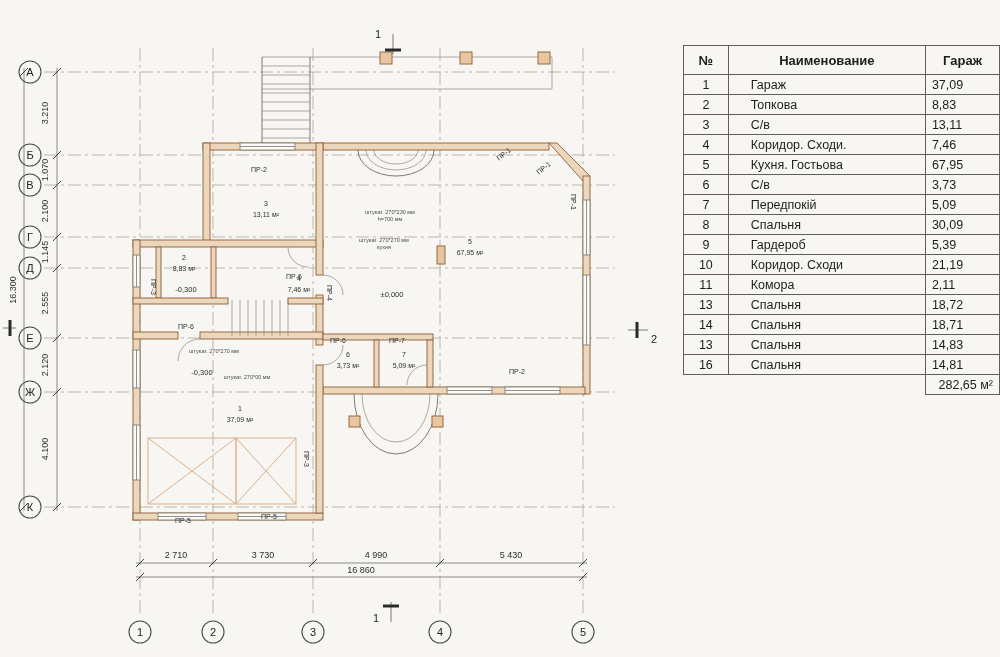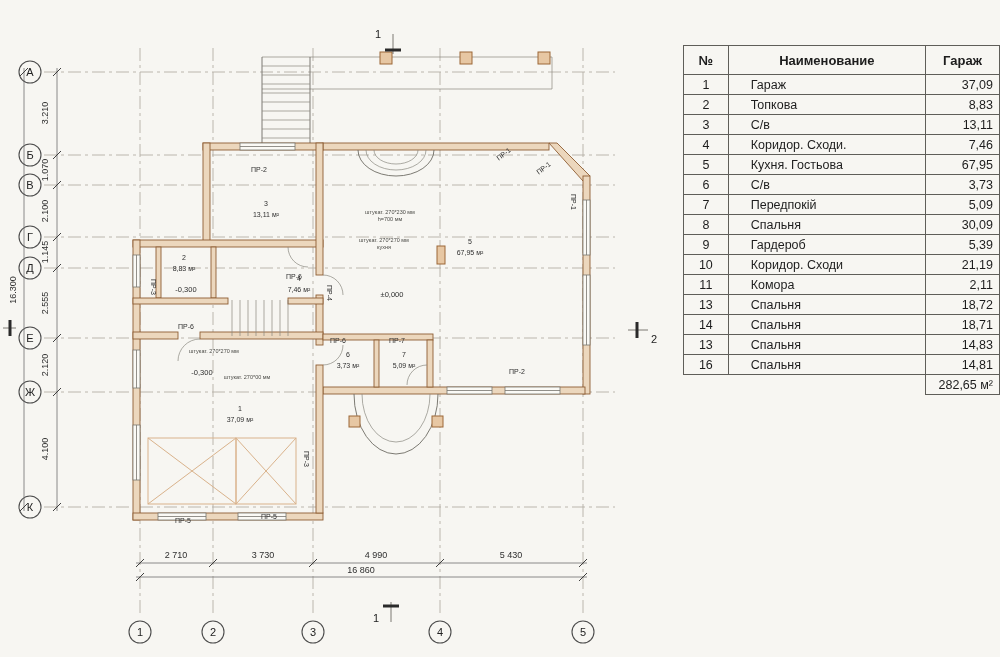--- a/index.html
+++ b/index.html
@@ -8,21 +8,21 @@
   
   .schedule{position:absolute;left:683px;top:45px;border-collapse:collapse;background:transparent;}
   .schedule th,.schedule td{border:1px solid #5f5e59;}
   .schedule th{font-weight:bold;font-size:13px;height:24px;padding:2px 6px;text-align:center;color:#1d1d1d;}
   .schedule td{font-size:12.5px;height:17px;padding:1px 6px;color:#1d1d1d;}
   .col-num{width:34px;}
   .col-name{width:196px;}
   .col-area{width:64px;}
   .schedule td.num{text-align:center;}
   .schedule td.name{text-align:left;padding-left:22px;}
-  .schedule td.area{text-align:right;}
+  .schedule td.area{text-align:left;}
   .schedule td.blank{border:none;}
   .schedule td.total{text-align:right;}
   
   svg text{font-family:"Liberation Sans","DejaVu Sans",sans-serif;}
   .ax{stroke:#b3afa5;stroke-width:0.9;fill:none;stroke-dasharray:13 4 3 4;}
   .bubc{fill:none;stroke:#4c4c4c;stroke-width:1.1;}
   .bubt{font-size:11px;fill:#222;text-anchor:middle;}
   .dimln{stroke:#6f6f6f;stroke-width:0.8;fill:none;}
   .tick{stroke:#3f3f3f;stroke-width:1;}
   .dimt{font-size:9px;fill:#2e2e2e;text-anchor:middle;}

